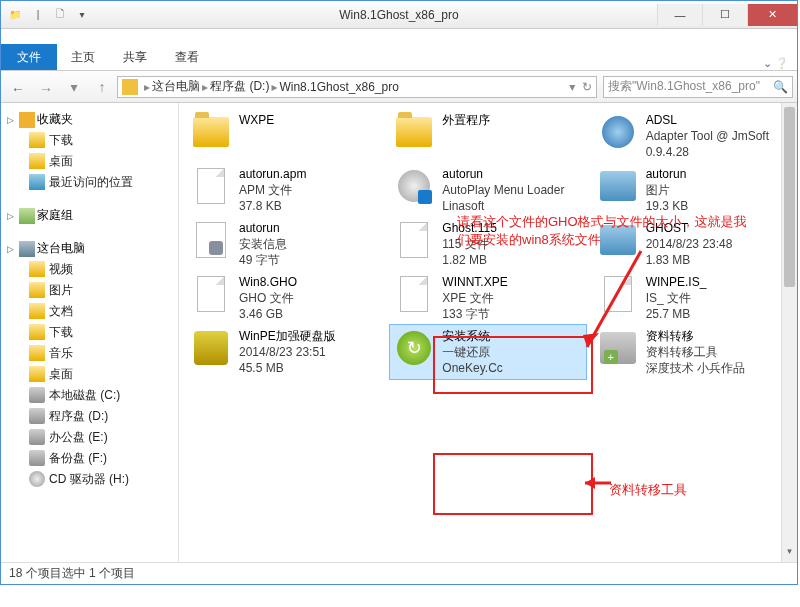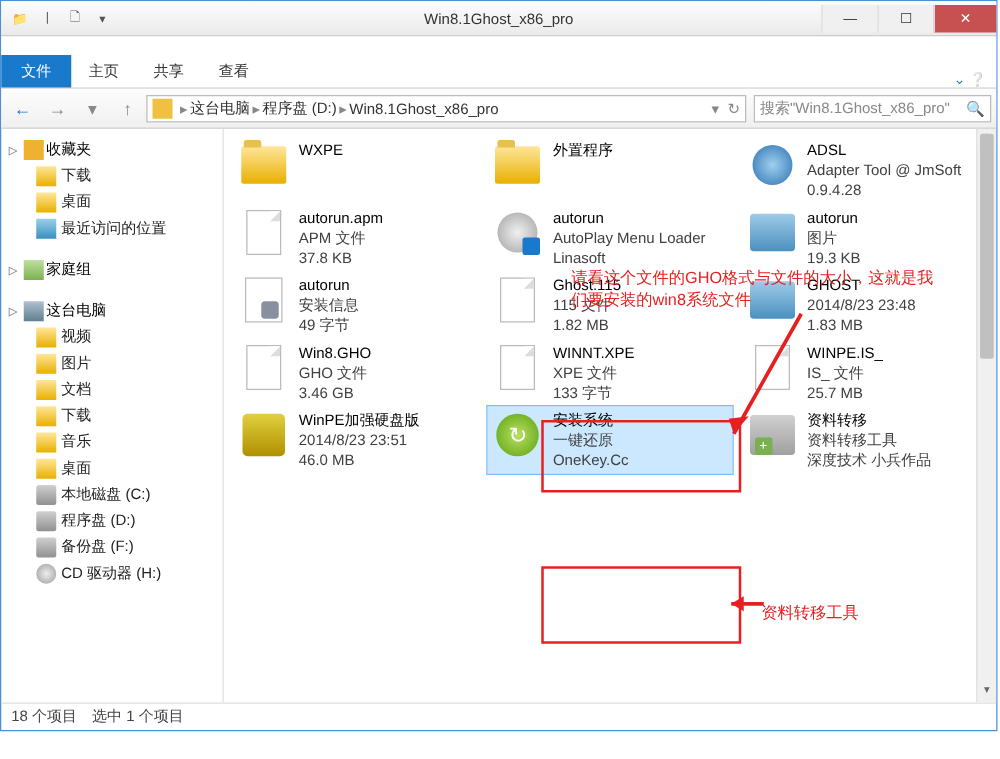--- a/index.html
+++ b/index.html
@@ -28,21 +28,21 @@
 .crumb-sep { color: #888; padding: 0 2px; }
 .search { width: 190px; border: 1px solid #bbb; height: 22px; margin-left: 4px; background: #fff; display: flex; align-items: center; padding: 0 4px; color: #888; font-size: 12px; }
 
 .body { flex: 1; display: flex; overflow: hidden; }
 
 .sidebar { width: 178px; border-right: 1px solid #e0e0e0; overflow-y: auto; padding: 6px 0 6px 6px; }
 .sb-group { margin-bottom: 12px; }
 .sb-head { display: flex; align-items: center; gap: 2px; font-size: 12px; padding: 2px 0; }
 .sb-head .tri { font-size: 9px; color: #666; width: 10px; }
 .sb-icon { width: 16px; height: 16px; display: inline-block; }
-.sb-item { display: flex; align-items: center; gap: 4px; padding: 2px 0 2px 22px; font-size: 12px; color: #222; }
+.sb-item { display: flex; gap: 4px; padding: 2px 0 2px 22px; font-size: 12px; color: #222; }
 .star { background: #f0b030; }
 .folder-ic { background: linear-gradient(#ffe69a,#e8b000); }
 .recent-ic { background: linear-gradient(#9ad0e8,#3a90c0); }
 .home-ic { background: linear-gradient(#c0e0a0,#7ab050); }
 .pc-ic { background: linear-gradient(#b0c0d0,#608090); }
 .drive-ic { background: linear-gradient(#d0d0d0,#909090); border-radius:2px;}
 .cd-ic { background: radial-gradient(#eee,#999); border-radius:50%;}
 
 .content { flex: 1; overflow: auto; padding: 6px 8px; position: relative; }
 .file-grid { display: grid; grid-template-columns: 1fr 1fr 1fr; column-gap: 8px; row-gap: 0; }
@@ -64,21 +64,21 @@
 .disc-ic{width:32px;height:32px;border-radius:50%;background:radial-gradient(#f0f0f0,#a0a0a0);position:relative;}
 .disc-ic::after{content:"";position:absolute;bottom:-2px;right:-2px;width:14px;height:14px;background:#1979ca;border-radius:2px;}
 .gear-ic{width:34px;height:34px;background:linear-gradient(#e0d040,#b09000);border-radius:4px;}
 .gray-ic{width:36px;height:32px;background:linear-gradient(#d0d0d0,#a0a0a0);border-radius:3px;}
 .gray-ic.user::after{content:"+";position:absolute;color:#fff;background:#7ab050;width:14px;height:14px;border-radius:2px;font-size:11px;text-align:center;line-height:14px;bottom:0;left:4px;}
 
 .red-box { position: absolute; border: 2px solid #e62020; pointer-events: none; }
 .red-text { position: absolute; color: #e62020; font-size: 13px; font-weight: 500; pointer-events: none; }
 .red-arrow { position: absolute; pointer-events: none; }
 
-.status { height: 22px; border-top: 1px solid #ddd; display: flex; align-items: center; padding: 0 8px; font-size: 12px; color: #444; gap: 12px; }
+.status { height: 22px; border-top: 1px solid #ddd; display: flex; align-items: center; padding: 0 8px; font-size: 12px; color: #444; }
 
 .scrollbar-v { position:absolute; right:0; top:0; bottom:0; width:16px; background:#f0f0f0; border-left:1px solid #ddd;}
 .sb-thumb{position:absolute;left:2px;right:2px;top:4px;height:180px;background:#c0c0c0;border-radius:2px;}
 .sb-arr{position:absolute;left:0;right:0;height:16px;text-align:center;font-size:9px;color:#666;background:#f0f0f0;}
 </style>
 </head>
 <body>
 
 <div class="window">
 
@@ -187,20 +187,24 @@
         <div class="sb-item">
             <span class="sb-icon drive-ic"></span>
             <span>本地磁盘 (C:)</span>
           </div>
         <div class="sb-item">
             <span class="sb-icon drive-ic"></span>
             <span>程序盘 (D:)</span>
           </div>
         <div class="sb-item">
             <span class="sb-icon drive-ic"></span>
+            <span>办公盘 (E:)</span>
+          </div>
+        <div class="sb-item">
+            <span class="sb-icon drive-ic"></span>
             <span>备份盘 (F:)</span>
           </div>
         <div class="sb-item">
             <span class="sb-icon cd-ic"></span>
             <span>CD 驱动器 (H:)</span>
           </div>
       </div>
     </div>
 
     <div class="content">
@@ -321,21 +325,21 @@
               <div class="fi-meta">25.7 MB</div>
             </div>
           </div>
           <div class="file-item">
             <div class="fi-icon">
               <div class="gear-ic"></div>
             </div>
             <div class="fi-text">
               <div class="fi-name">WinPE加强硬盘版</div>
               <div class="fi-meta">2014/8/23 23:51</div>
-              <div class="fi-meta">46.0 MB</div>
+              <div class="fi-meta">45.5 MB</div>
             </div>
           </div>
           <div class="file-item sel">
             <div class="fi-icon">
               <div class="green-ic">↻</div>
             </div>
             <div class="fi-text">
               <div class="fi-name">安装系统</div>
               <div class="fi-meta">一键还原</div>
               <div class="fi-meta">OneKey.Cc</div>

